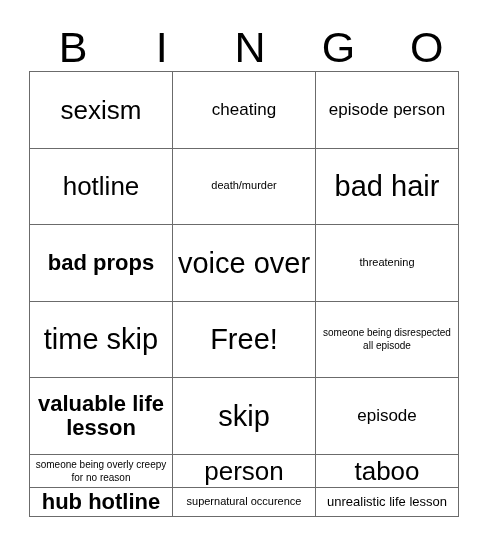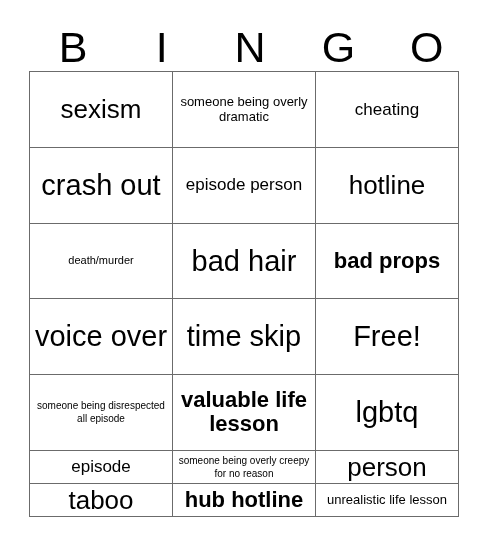--- a/index.html
+++ b/index.html
@@ -102,75 +102,75 @@
       <div class="header-letter">I</div>
       <div class="header-letter">N</div>
       <div class="header-letter">G</div>
       <div class="header-letter">O</div>
     </div>
 
   <div id="grid">
       <div class="cell size-xl">
         <span class="cell-text">sexism</span>
       </div>
-      <div class="cell size-s">
-        <span class="cell-text">someone being overly dramatic</span>
-      </div>
       <div class="cell size-m">
         <span class="cell-text">cheating</span>
-      </div>
-      <div class="cell size-xxl">
-        <span class="cell-text">crash out</span>
       </div>
       <div class="cell size-m">
         <span class="cell-text">episode person</span>
       </div>
       <div class="cell size-xl">
         <span class="cell-text">hotline</span>
       </div>
       <div class="cell size-xs">
         <span class="cell-text">death/murder</span>
       </div>
       <div class="cell size-xxl">
         <span class="cell-text">bad hair</span>
       </div>
       <div class="cell size-l">
         <span class="cell-text">bad props</span>
       </div>
       <div class="cell size-xxl">
         <span class="cell-text">voice over</span>
       </div>
+      <div class="cell size-xs">
+        <span class="cell-text">threatening</span>
+      </div>
       <div class="cell size-xxl">
         <span class="cell-text">time skip</span>
       </div>
       <div class="cell size-xxl">
         <span class="cell-text">Free!</span>
       </div>
       <div class="cell size-xxs">
         <span class="cell-text">someone being disrespected all episode</span>
       </div>
       <div class="cell size-l">
         <span class="cell-text">valuable life lesson</span>
       </div>
       <div class="cell size-xxl">
-        <span class="cell-text">lgbtq</span>
+        <span class="cell-text">skip</span>
       </div>
       <div class="cell size-m">
         <span class="cell-text">episode</span>
       </div>
       <div class="cell size-xxs">
         <span class="cell-text">someone being overly creepy for no reason</span>
       </div>
       <div class="cell size-xl">
         <span class="cell-text">person</span>
       </div>
       <div class="cell size-xl">
         <span class="cell-text">taboo</span>
       </div>
       <div class="cell size-l">
         <span class="cell-text">hub hotline</span>
       </div>
+      <div class="cell size-xs">
+        <span class="cell-text">supernatural occurence</span>
+      </div>
       <div class="cell size-s">
         <span class="cell-text">unrealistic life lesson</span>
       </div>
     </div>
 
 </div>
 
 </body></html>

